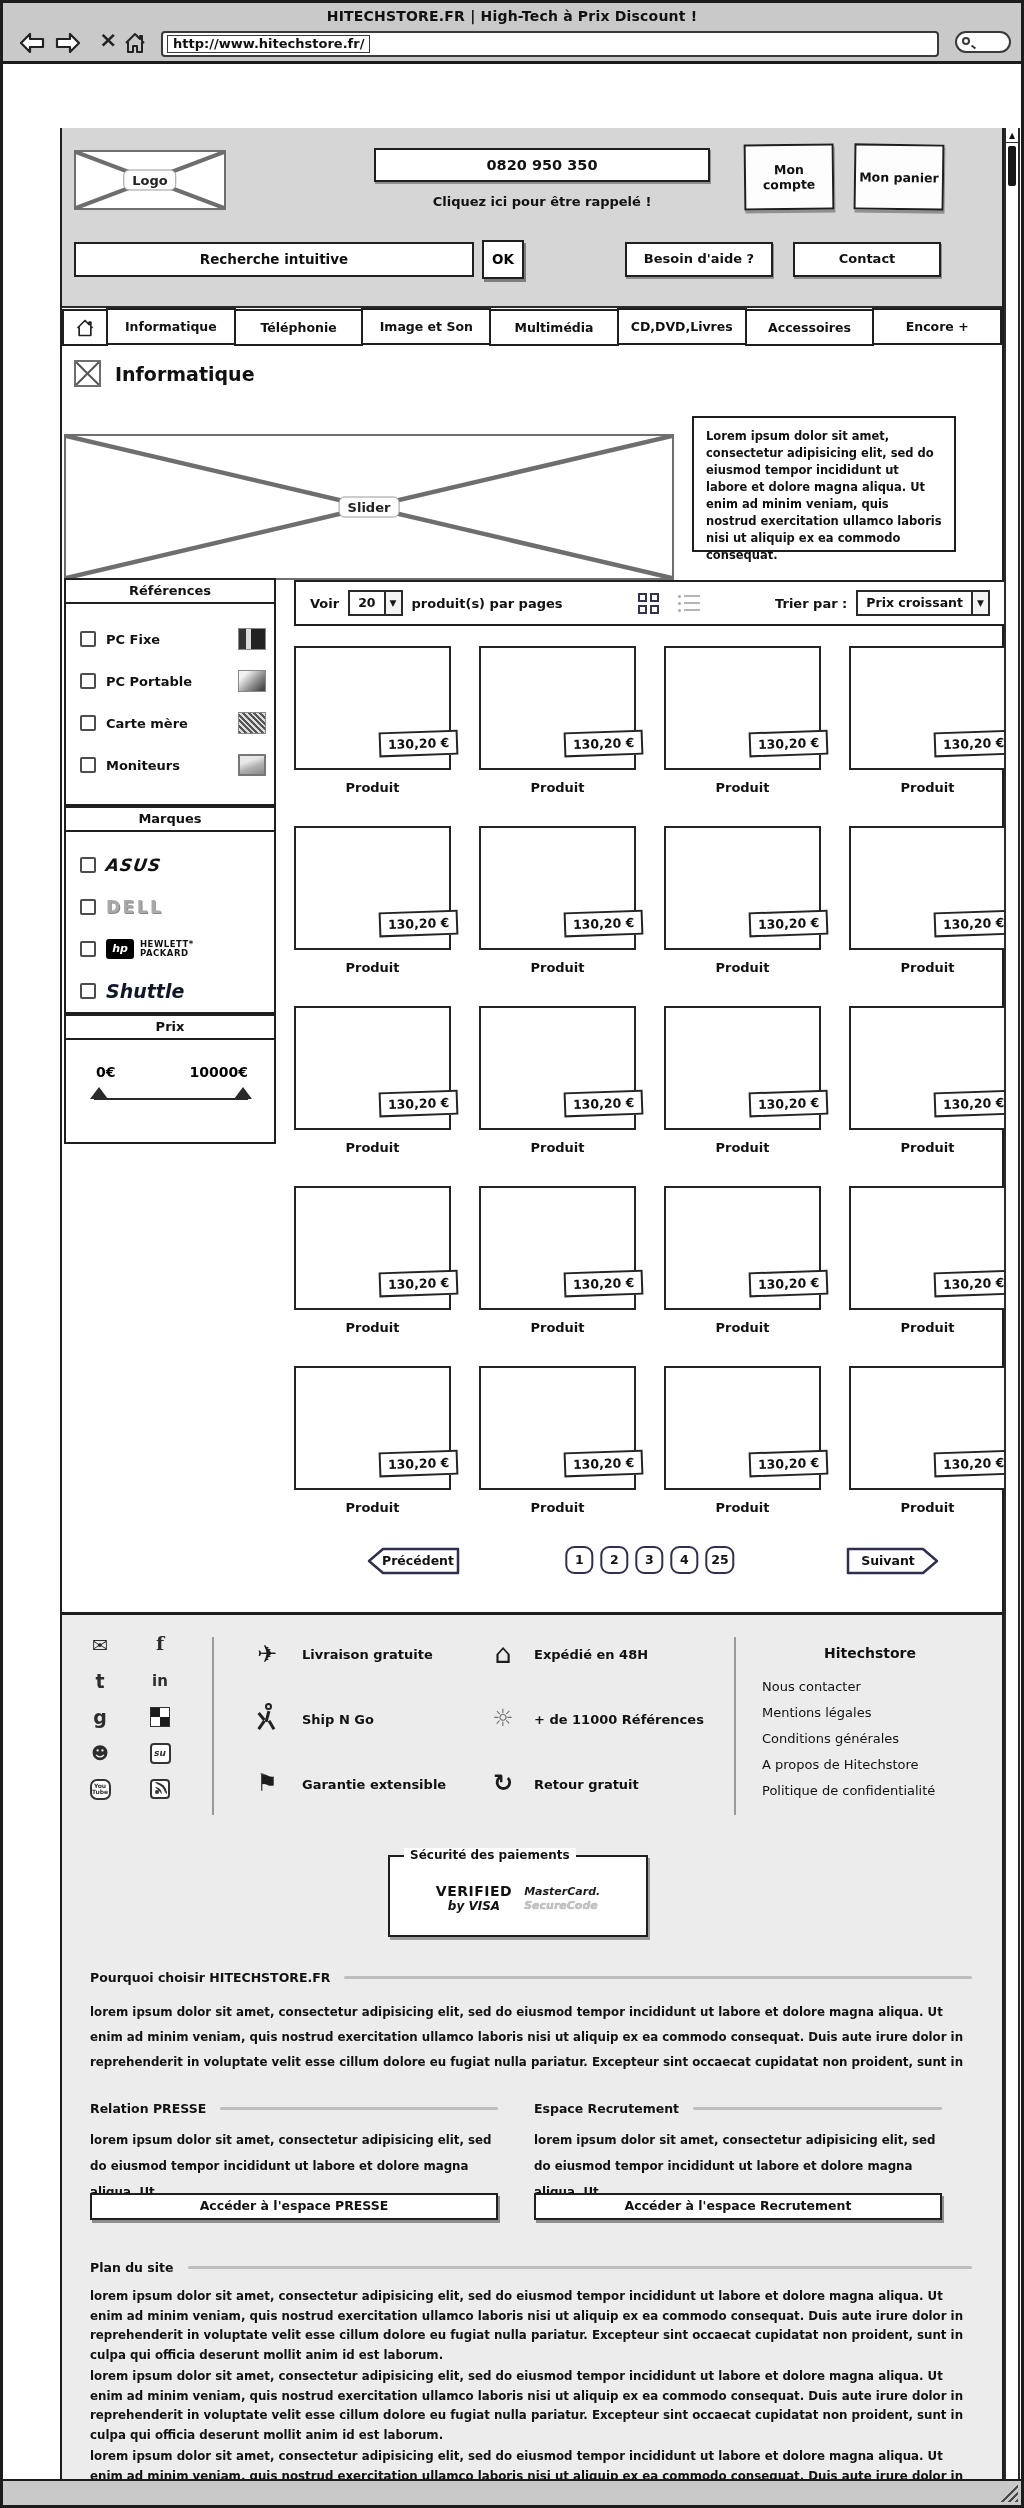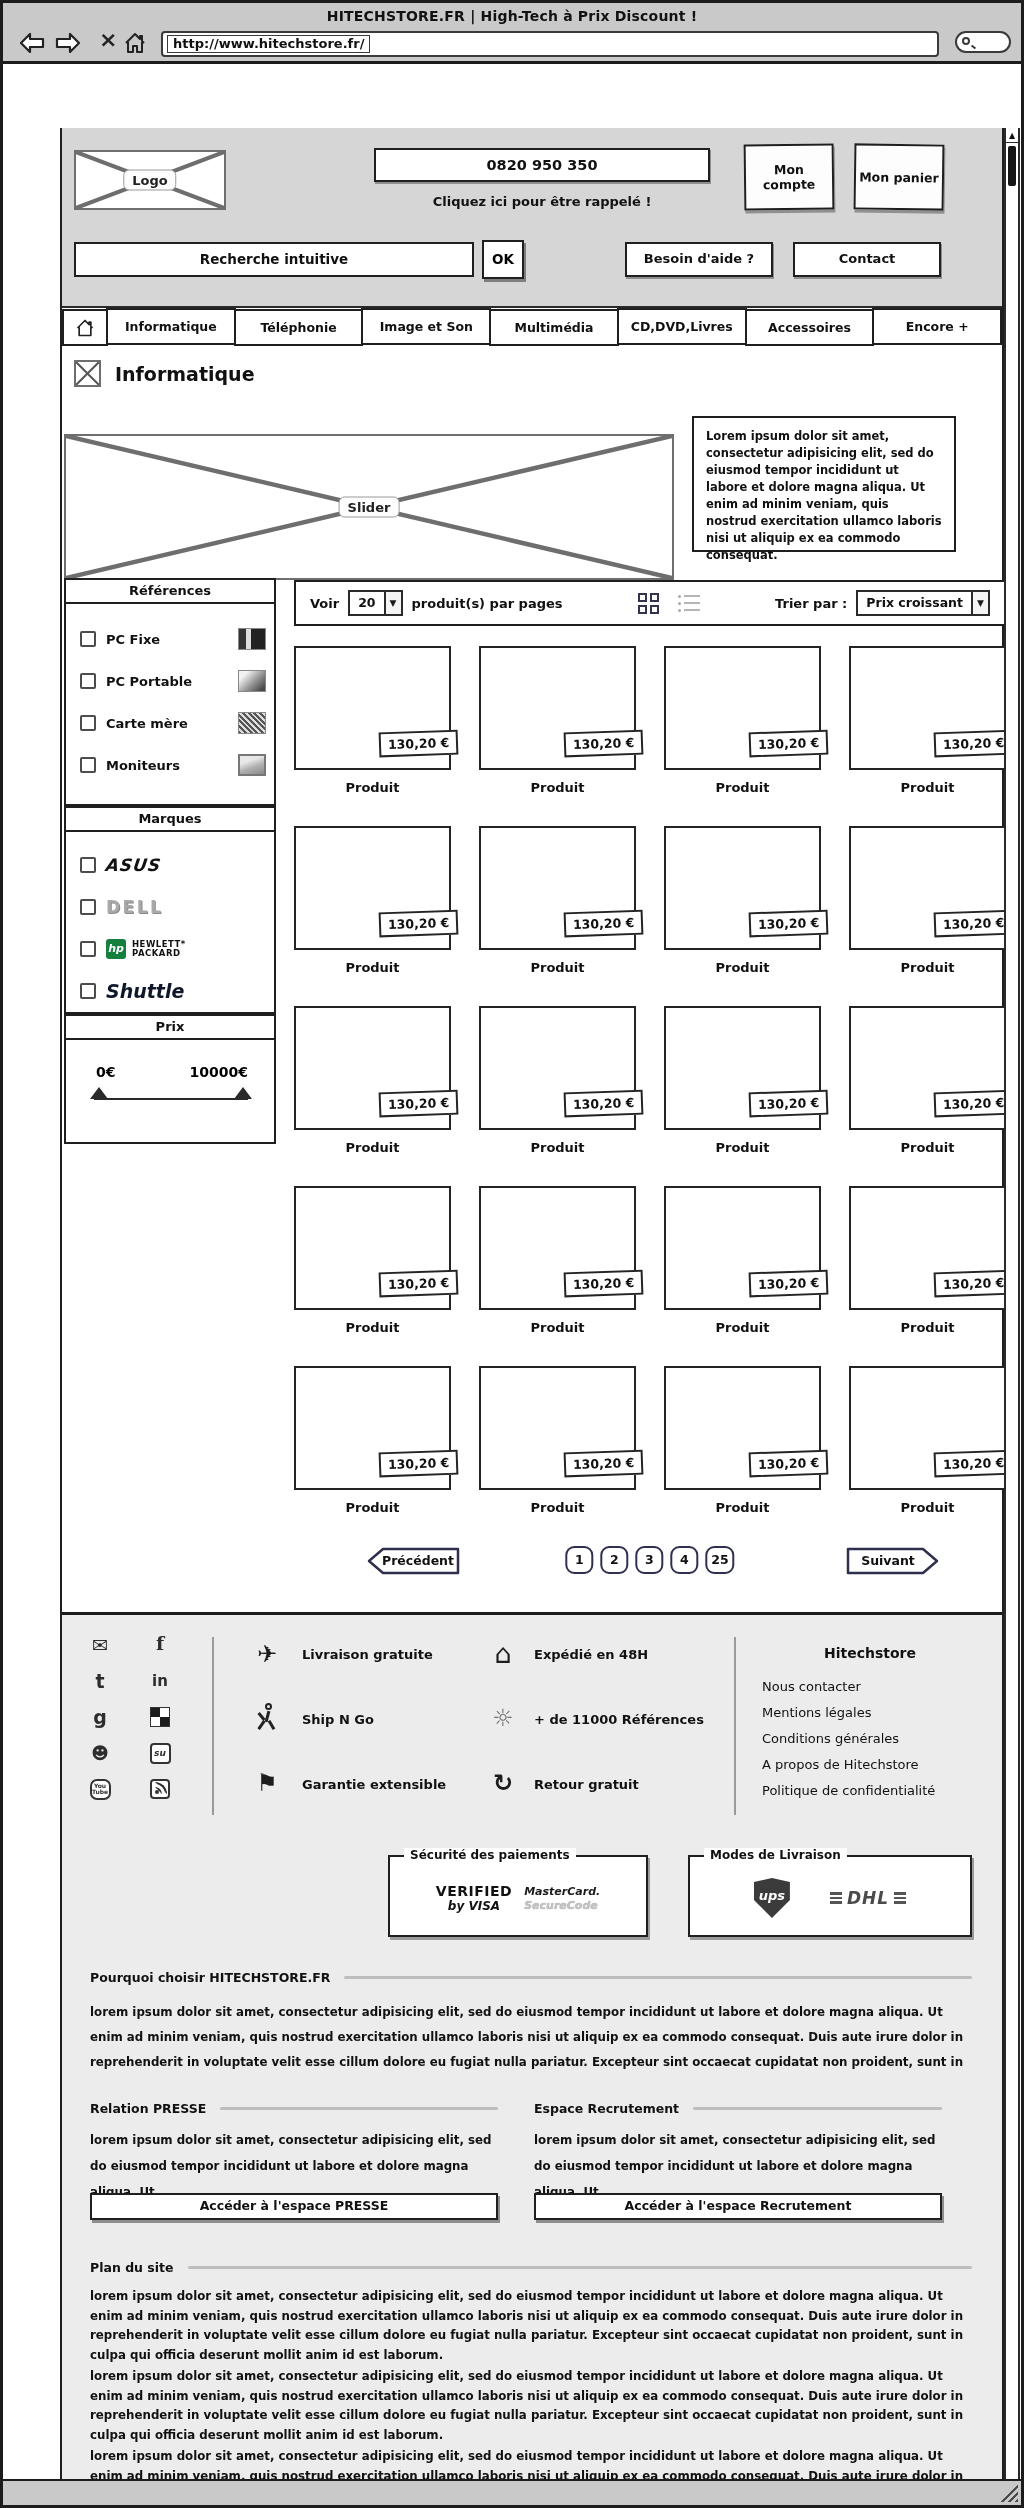--- a/index.html
+++ b/index.html
@@ -68,21 +68,21 @@
   .side-row{position:relative;display:flex;align-items:center;gap:10px;padding:0 8px 0 14px;height:42px;}
   .cbox{width:16px;height:16px;border:2.5px solid #4c4c4c;border-radius:2px;background:#fff;flex:0 0 auto;}
   .side-row .lbl{font-size:13px;font-weight:700;color:#111;flex:1;}
   .thumb{width:28px;height:22px;border:1px solid #888;background:linear-gradient(135deg,#f2f2f2 20%,#9a9a9a 55%,#4a4a4a 90%);flex:0 0 auto;}
   .thumb.tower{background:linear-gradient(90deg,#333 0 25%,#ddd 25% 45%,#222 45% 100%);}
   .thumb.board{background:repeating-linear-gradient(45deg,#555 0 2px,#ddd 2px 4px);}
   
   .brand-asus{font-size:17px;font-weight:900;font-style:italic;letter-spacing:1px;color:#111;transform:skewX(-8deg);}
   .brand-dell{font-size:17px;font-weight:900;letter-spacing:2.5px;color:#a9a9a9;text-shadow:1px 1px 0 #8a8a8a;}
   .brand-hp{display:flex;align-items:center;gap:6px;}
-  .brand-hp .hp-sq{width:20px;height:20px;background:#15803d;color:#fff;font-size:11px;font-style:italic;font-weight:800;text-align:center;line-height:20px;border-radius:3px;}
+  .brand-hp .hp-sq{width:28px;height:20px;background:#000000;color:#fff;font-size:11px;font-style:italic;font-weight:800;text-align:center;line-height:20px;border-radius:3px;}
   .brand-hp .hp-tx{font-size:8.5px;font-weight:800;letter-spacing:.5px;line-height:9px;color:#111;}
   .brand-shuttle{font-size:19px;font-weight:800;font-style:italic;color:#0f172a;}
   
   #price-area{height:104px;position:relative;}
   #price-min{position:absolute;left:30px;top:24px;font-size:14px;font-weight:700;}
   #price-max{position:absolute;right:26px;top:24px;font-size:14px;font-weight:700;}
   #price-line{position:absolute;left:28px;right:26px;top:58px;height:2px;background:#2a2a2a;}
   .ph{position:absolute;top:-11px;width:0;height:0;border-left:9px solid transparent;border-right:9px solid transparent;border-bottom:12px solid #2a2a2a;}
   .ph.left{left:-4px;} .ph.right{right:-4px;}
 
@@ -569,41 +569,20 @@
         <div class="flink" style="top:142px">A propos de Hitechstore</div>
         <div class="flink" style="top:168px">Politique de confidentialité</div>
 
         <div class="fset" style="left:326px;width:260px">
           <span class="legend">Sécurité des paiements</span>
           <div class="inner">
             <span class="vbv"><span class="l1">VERIFIED</span><br><span class="l2">by VISA</span></span>
             <span class="mcsc"><span class="l1">MasterCard.</span><br><span class="l2">SecureCode</span></span>
           </div>
         </div>
-        <div class="fset" style="left:626px;width:284px">
-          <span class="legend">Modes de Livraison</span>
-          <div class="inner" style="gap:40px">
-            <span class="ups-shield">
-                <span>ups</span>
-              </span>
-            <span class="dhl-logo">
-                <span class="bars">
-                  <i></i>
-                  <i></i>
-                  <i></i>
-                </span>
-                <span class="txt">DHL</span>
-                <span class="bars">
-                  <i></i>
-                  <i></i>
-                  <i></i>
-                </span>
-              </span>
-          </div>
-        </div>
 
         <div class="sec-head" style="left:28px;top:355px;width:882px">
           <span>Pourquoi choisir HITECHSTORE.FR</span>
             <span class="rule" style="flex:1"></span>
         </div>
         <div class="lorem" style="left:28px;top:385px;width:882px">lorem ipsum dolor sit amet, consectetur adipisicing elit, sed do eiusmod tempor incididunt ut labore et dolore magna aliqua. Ut enim ad minim veniam, quis nostrud exercitation ullamco laboris nisi ut aliquip ex ea commodo consequat. Duis aute irure dolor in reprehenderit in voluptate velit esse cillum dolore eu fugiat nulla pariatur. Excepteur sint occaecat cupidatat non proident, sunt in</div>
 
         <div class="sec-head" style="left:28px;top:486px;width:408px">
           <span>Relation PRESSE</span>
             <span class="rule" style="flex:1"></span>

